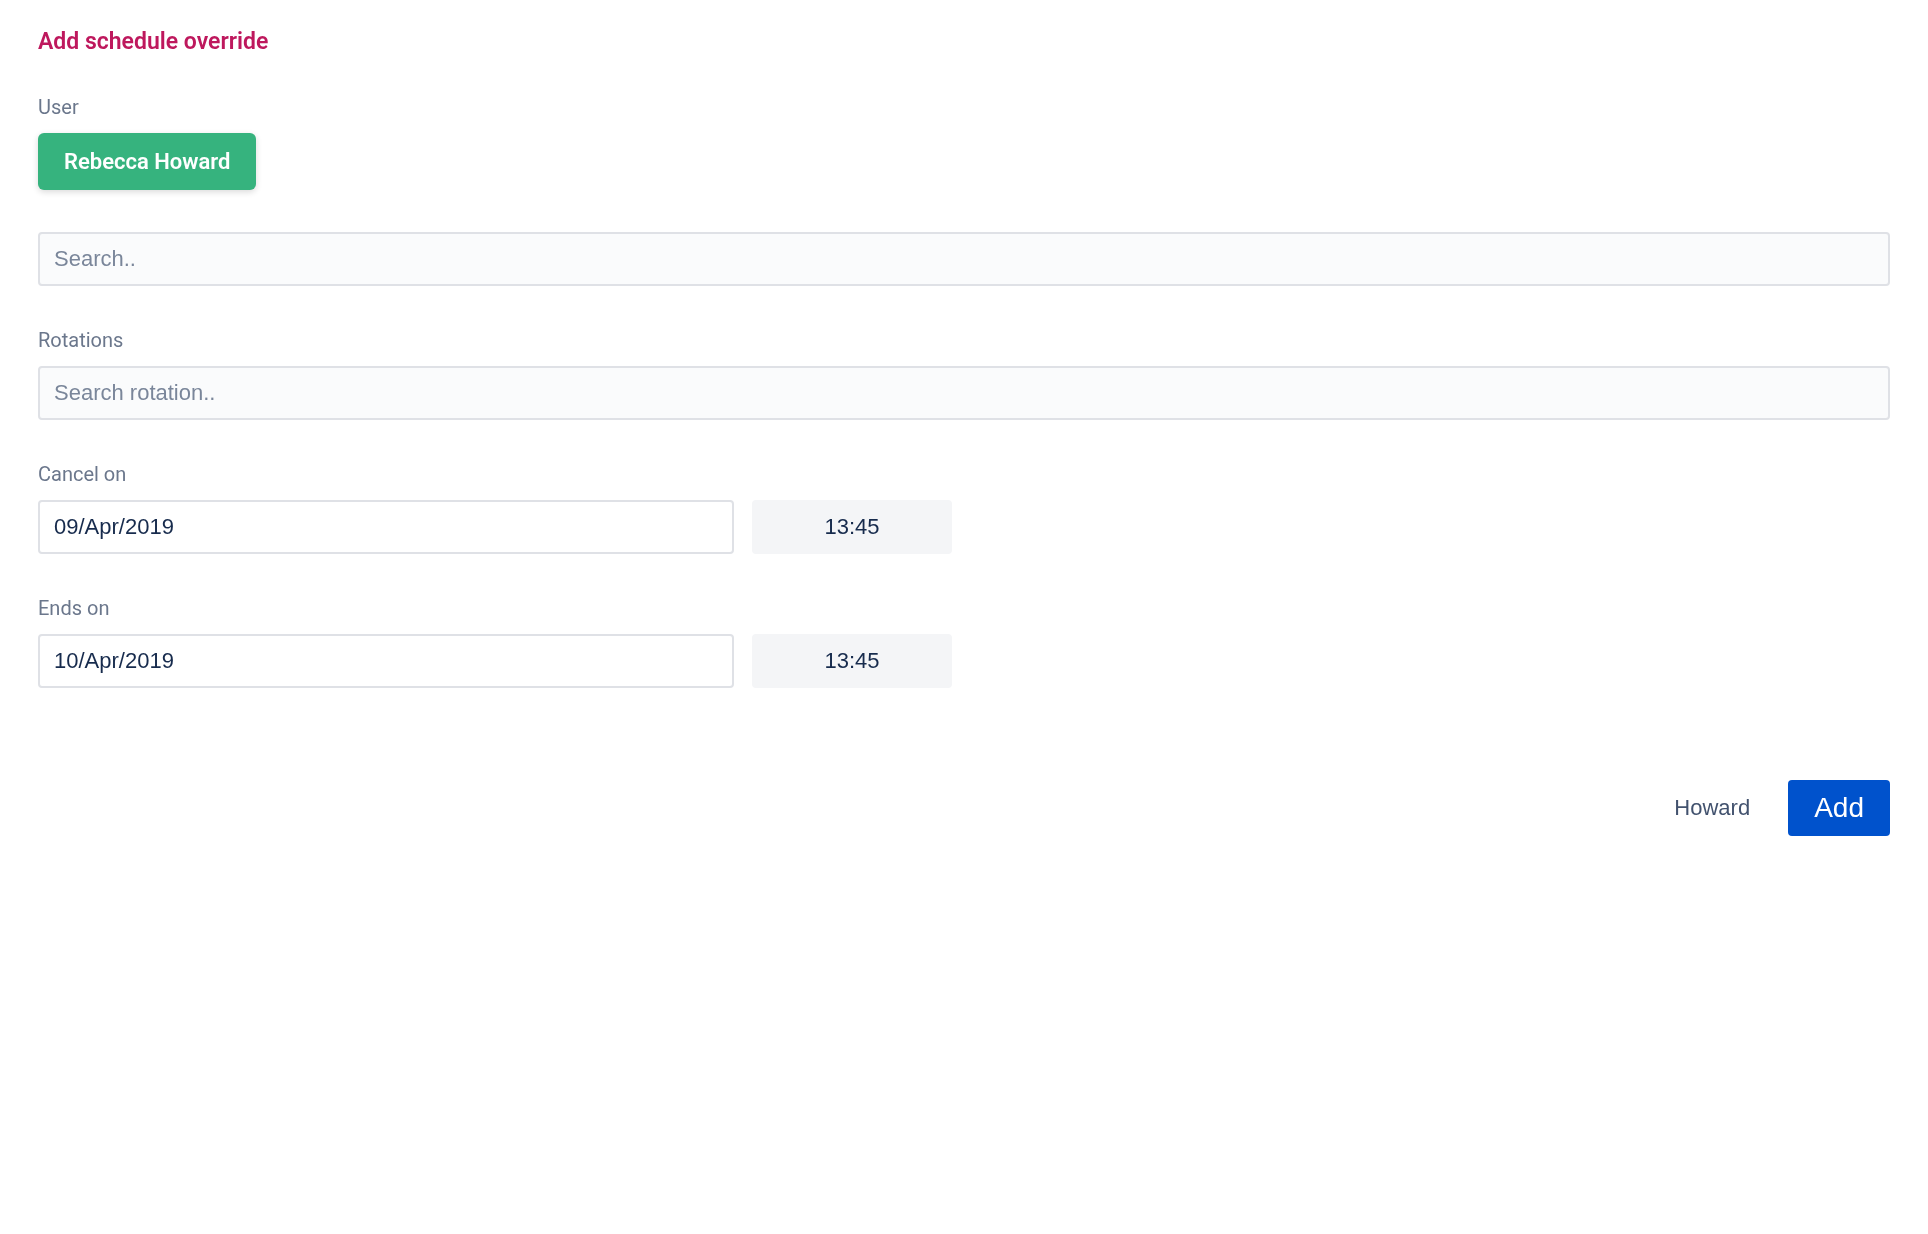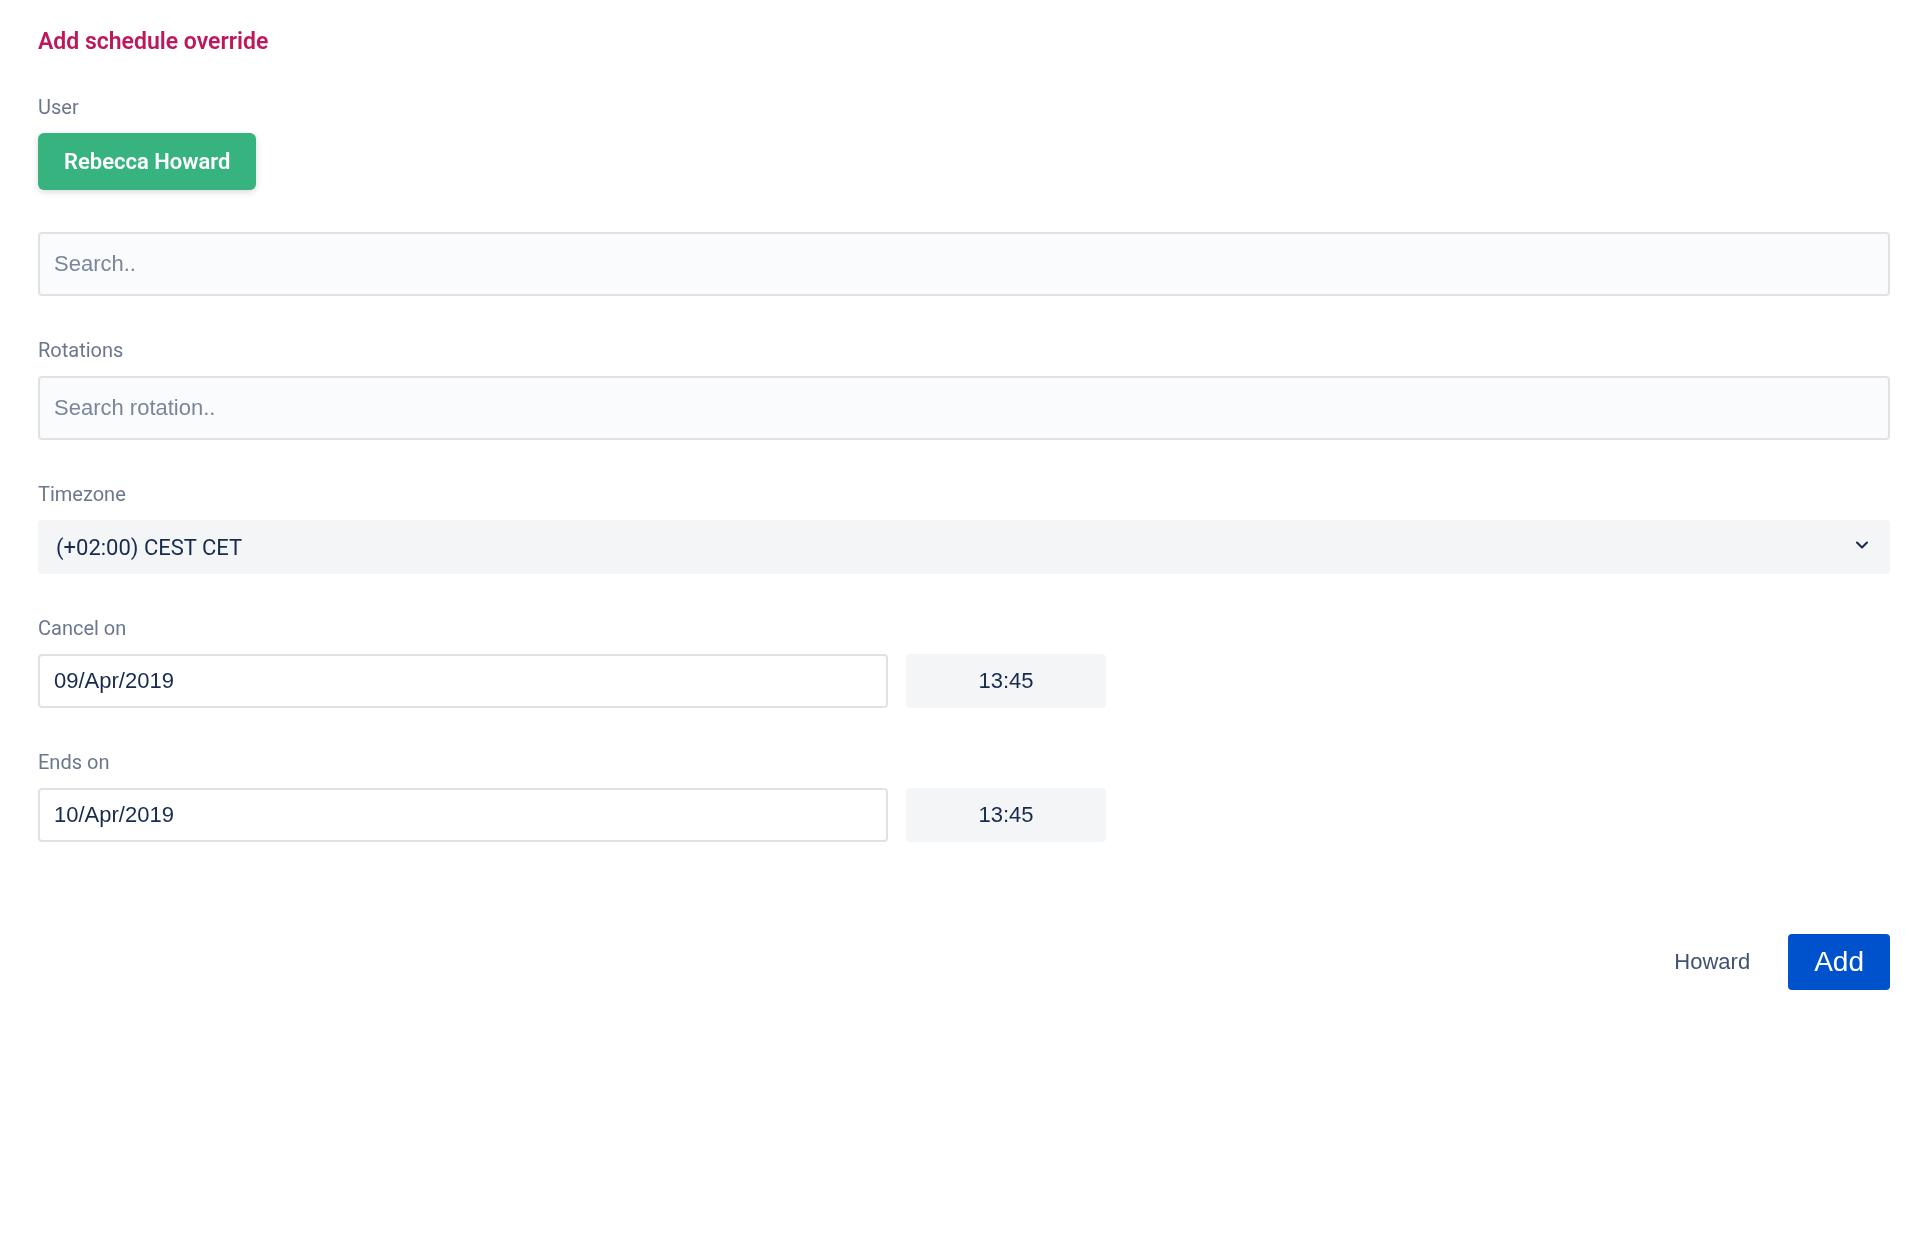--- a/index.html
+++ b/index.html
@@ -34,21 +34,21 @@
     font-weight: 600;
     padding: 16px 26px;
     border-radius: 6px;
     box-shadow: 0 2px 6px rgba(0,0,0,0.15);
   }
   .section {
     margin-bottom: 42px;
   }
   .search-input, .rotation-input {
     width: 100%;
-    height: 64px;
+    height: 54px;
     border: 2px solid #DFE1E6;
     border-radius: 4px;
     background: #FAFBFC;
     font-size: 22px;
     color: #172B4D;
     padding: 0 14px;
     outline: none;
   }
   .search-input::placeholder,
   .rotation-input::placeholder {
@@ -72,21 +72,21 @@
   }
   .chevron-down-icon svg {
     width: 20px;
     height: 20px;
   }
   .datetime-row {
     display: flex;
     gap: 18px;
   }
   .date-input {
-    width: 850px;
+    width: 696px;
     height: 54px;
     border: 2px solid #DFE1E6;
     border-radius: 4px;
     background: #FFFFFF;
     font-size: 22px;
     color: #172B4D;
     padding: 0 14px;
     outline: none;
   }
   .time-input {
@@ -142,31 +142,20 @@
 
   <div class="section">
     <input type="text" class="search-input" placeholder="Search.." style="">
   </div>
 
   <div class="section">
     <span class="field-label">Rotations</span>
     <input type="text" class="rotation-input" placeholder="Search rotation.." style="">
   </div>
 
-  <div class="section">
-    <span class="field-label">Timezone</span>
-    <div class="timezone-select">
-      <span class="tz-value">(+02:00) CEST CET</span>
-      <span class="chevron-down-icon">
-        <svg viewBox="0 0 24 24" fill="none" stroke="#172B4D" stroke-width="2.5" stroke-linecap="round" stroke-linejoin="round">
-            <polyline points="6 9 12 15 18 9"></polyline>
-          </svg>
-      </span>
-    </div>
-  </div>
 
   <div class="section">
     <span class="field-label">Cancel on</span>
     <div class="datetime-row">
       <input type="text" class="date-input" value="09/Apr/2019" style="">
       <input type="text" class="time-input" value="13:45" style="">
     </div>
   </div>
 
   <div class="section">

